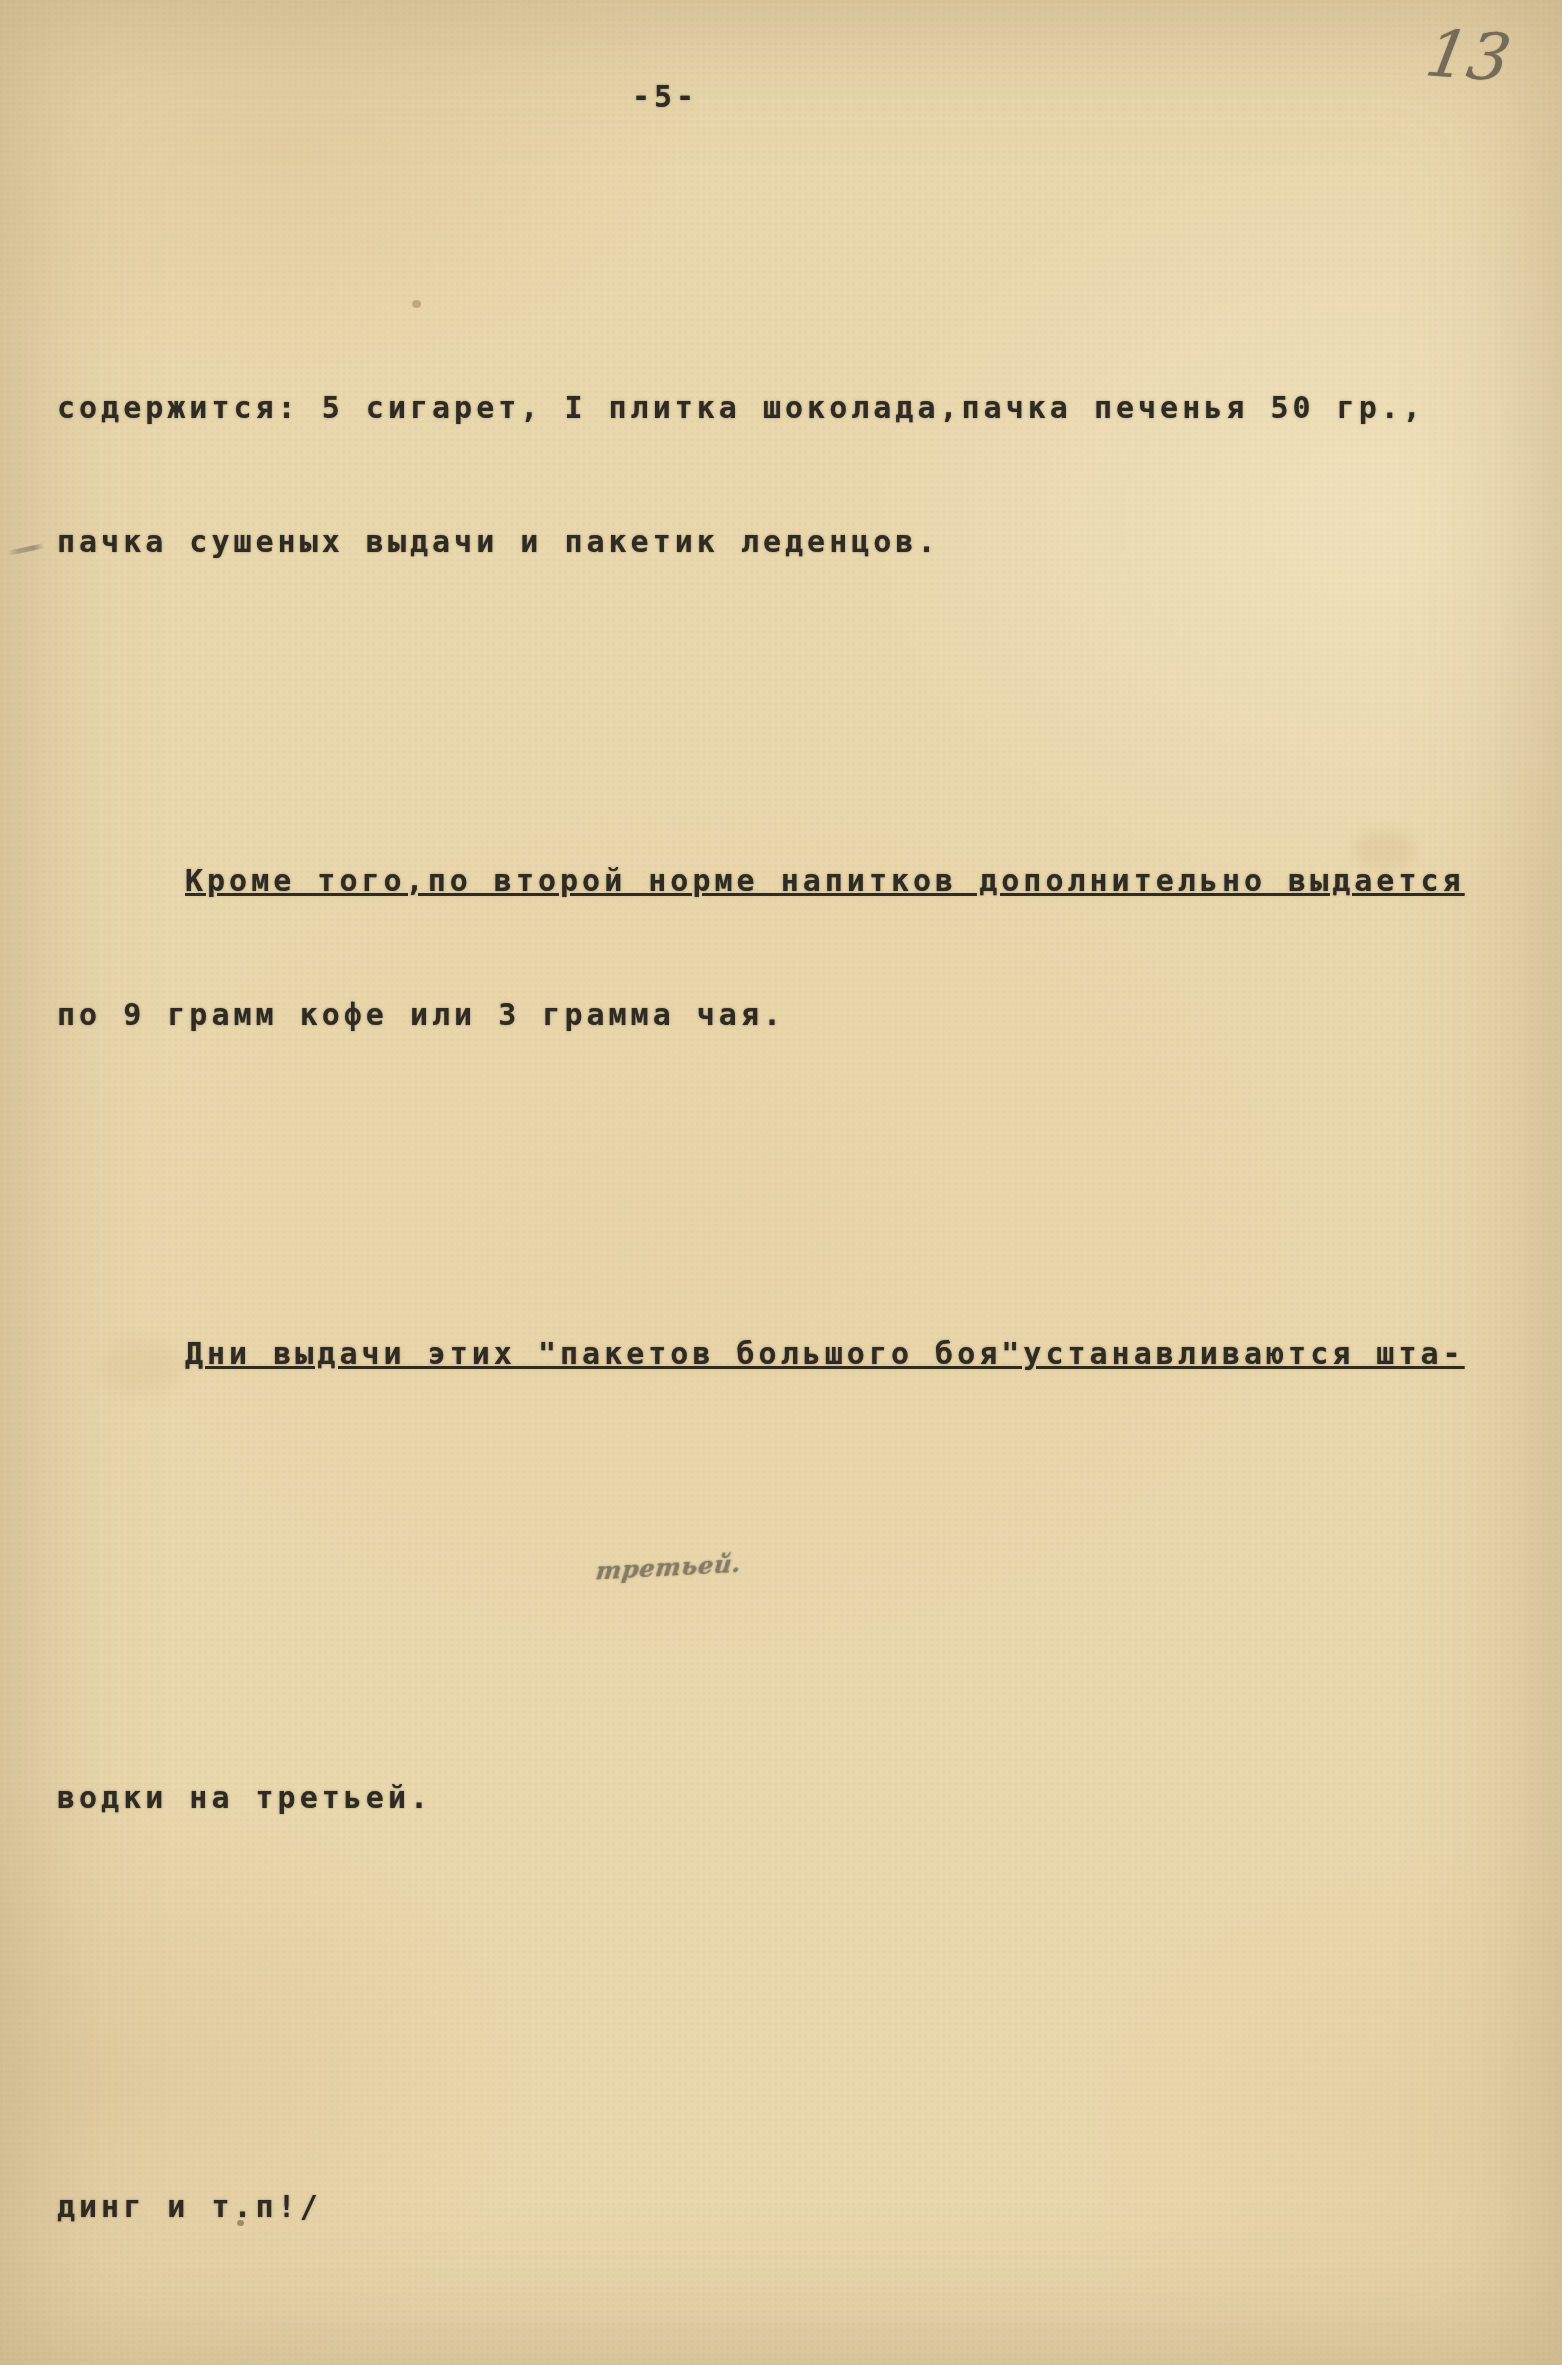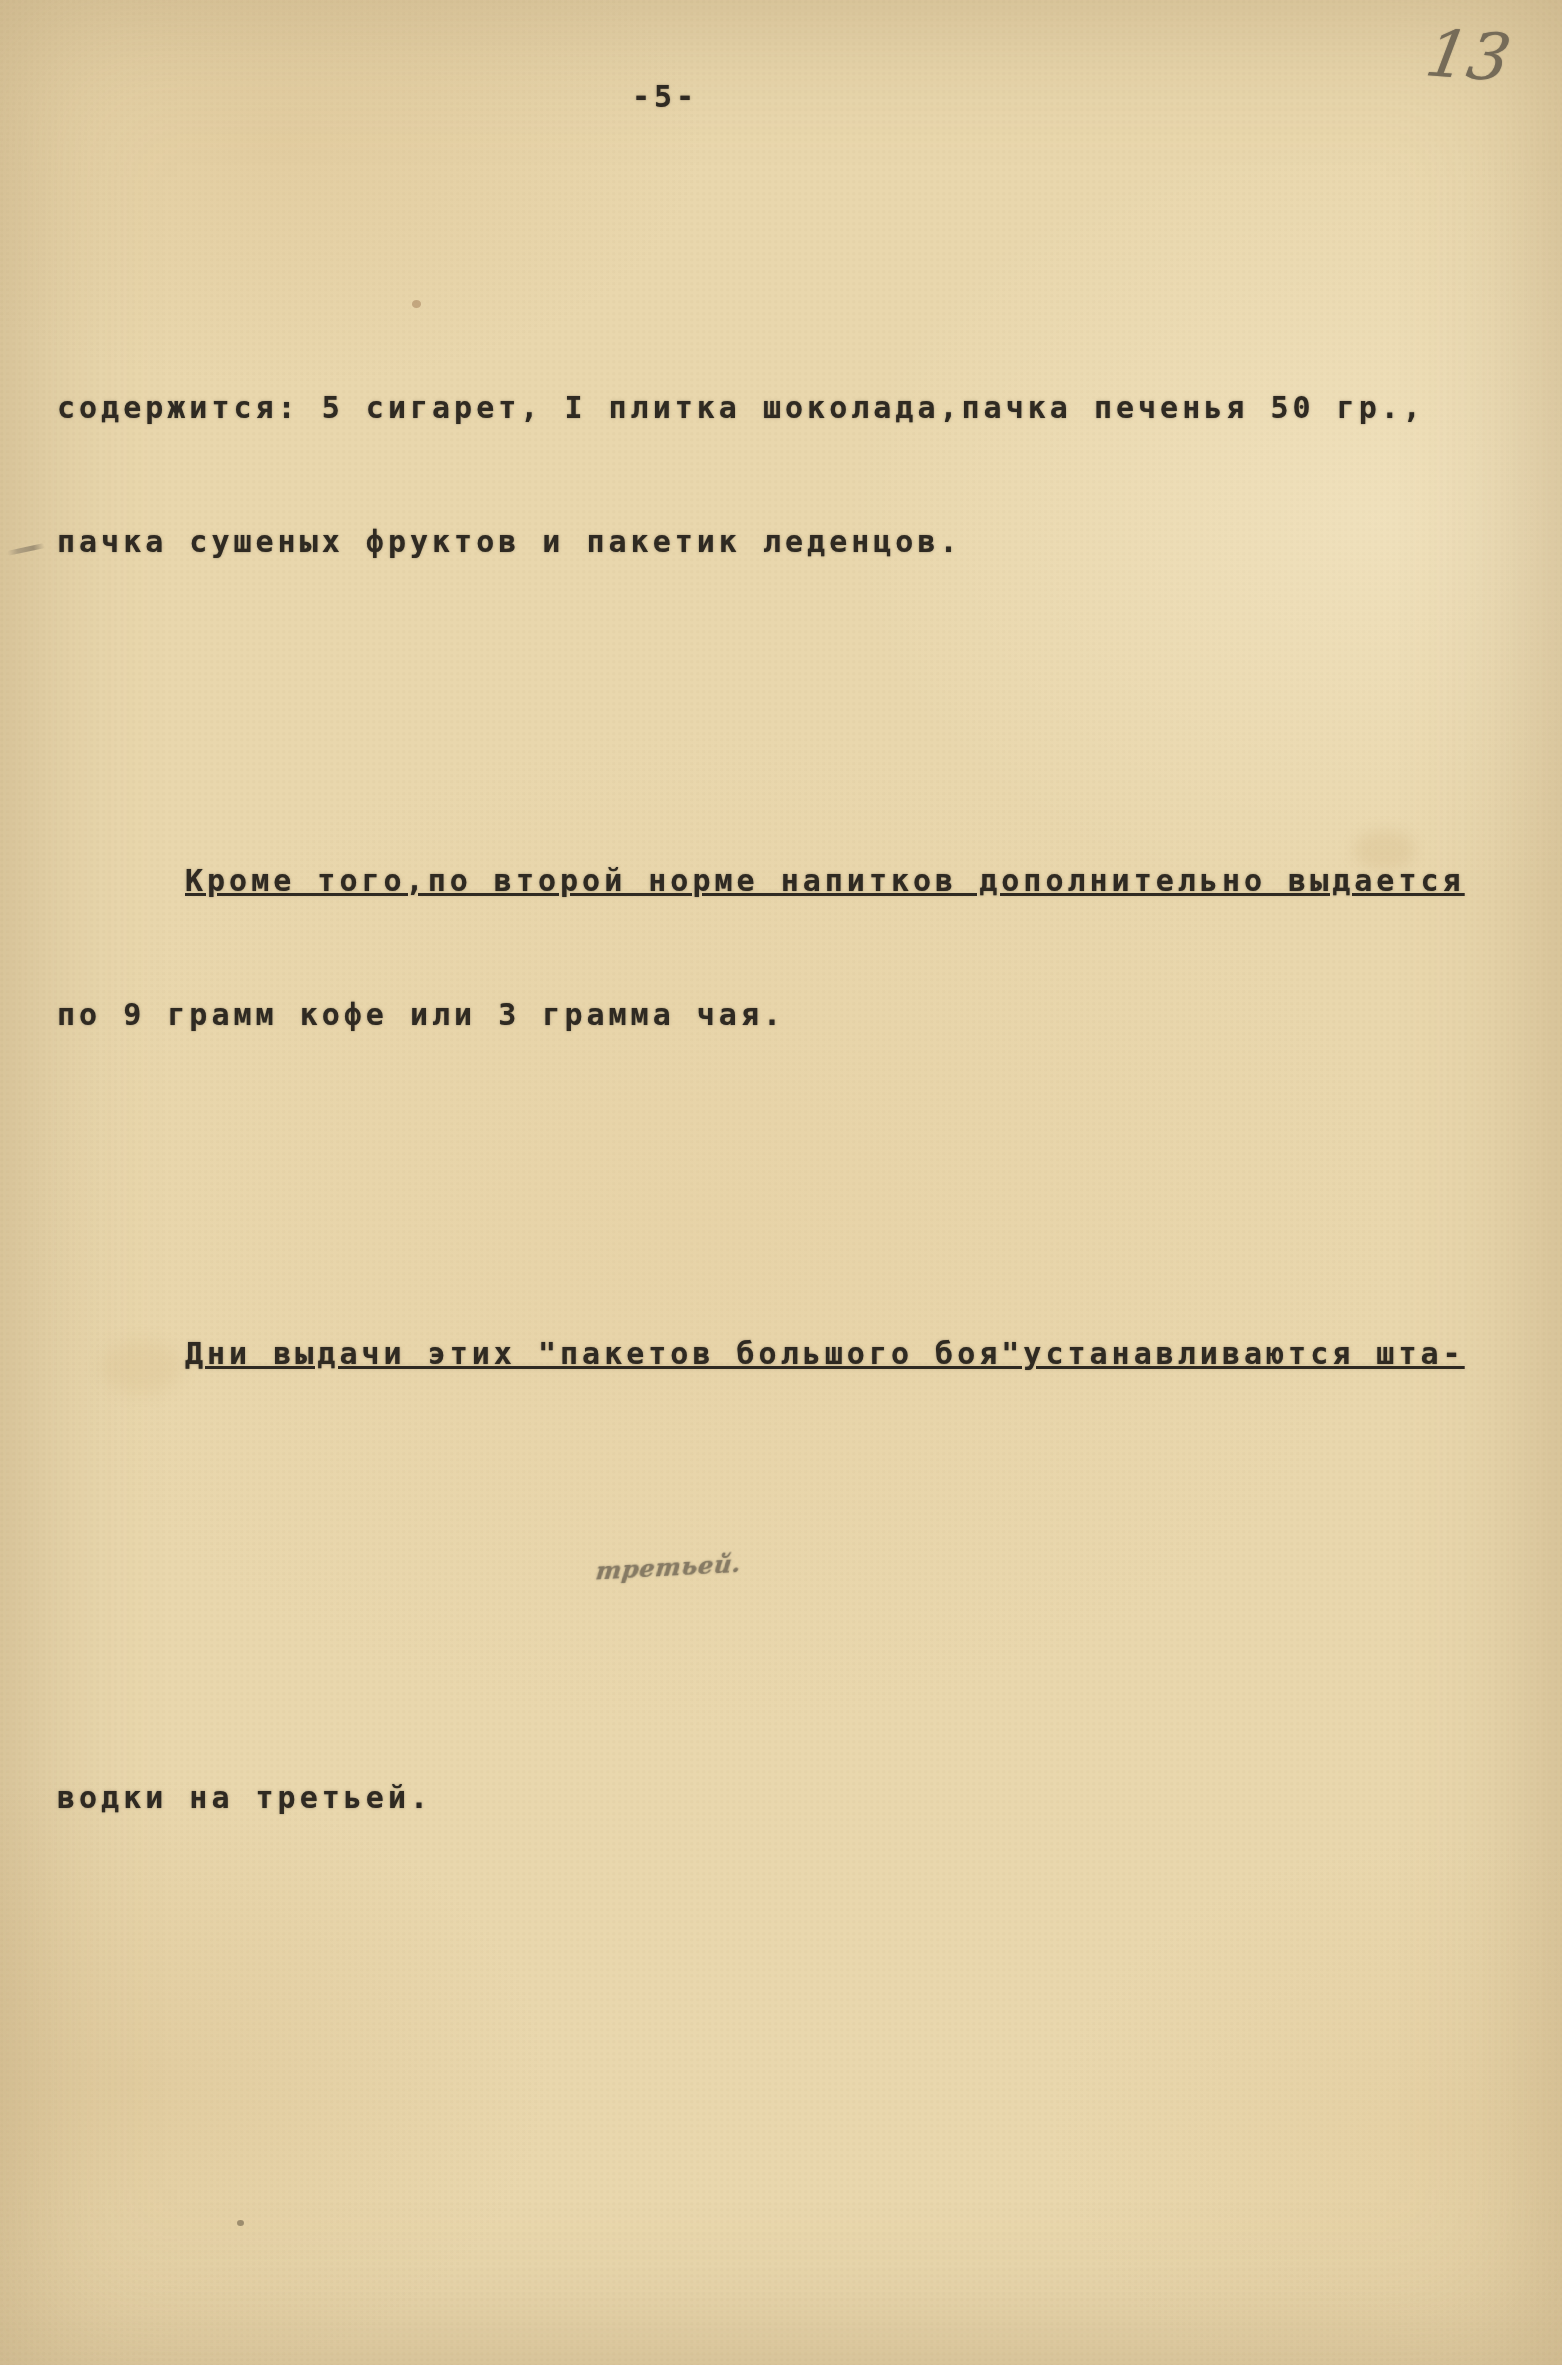--- a/index.html
+++ b/index.html
@@ -90,40 +90,41 @@
 
   <div class="stain stain-a"></div>
   <div class="stain stain-b"></div>
   <div class="stain stain-c"></div>
   <div class="stain stain-d"></div>
 
   <div class="content typed">
 
     <p class="para">
       </p><div class="line">содержится: 5 сигарет, I плитка шоколада,пачка печенья 50 гр.,</div>
-      <div class="line">пачка сушеных фруктов и пакетик леденцов.</div>
+      <div class="line">пачка сушеных выдачи и пакетик леденцов.</div>
     <p></p>
 
     <p class="para">
       </p><div class="line indent">Кроме того,по второй норме напитков дополнительно выдается</div>
       <div class="line">по 9 грамм кофе или 3 грамма чая.</div>
     <p></p>
 
     <p class="para">
       </p><div class="line indent">Дни выдачи этих "пакетов большого боя"устанавливаются шта-</div>
     <p></p>
 
     <p class="para">
       <span class="handwriting pencil-annotation">третьей.</span>
       </p>
       <div class="line">водки на третьей.</div>
     <p></p>
 
     <p class="para">
       </p>
+      <div class="line">динг и т.п!/</div>
     <p></p>
 
     
       
     <p></p>
 
     
 
     
       

